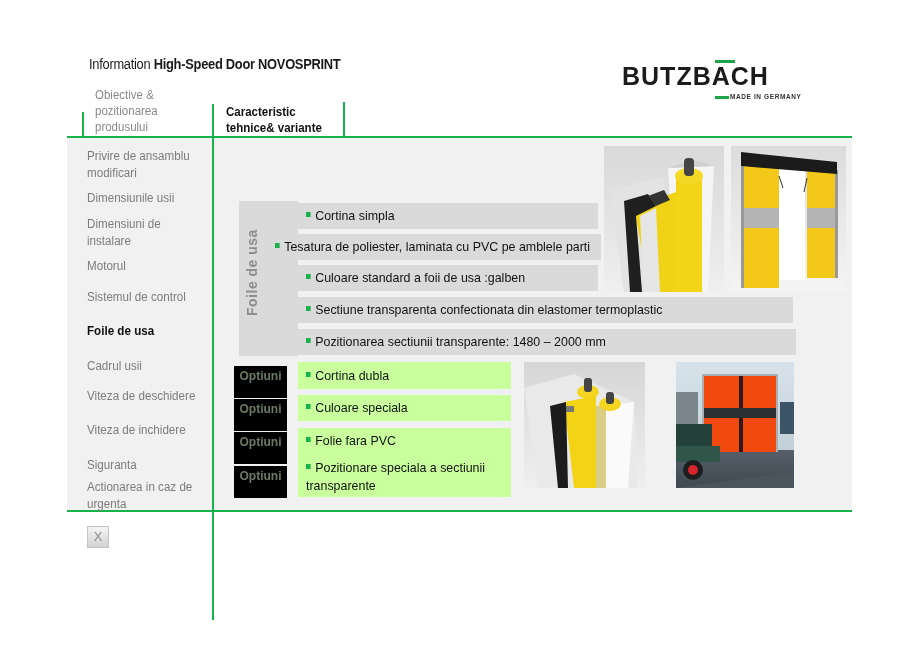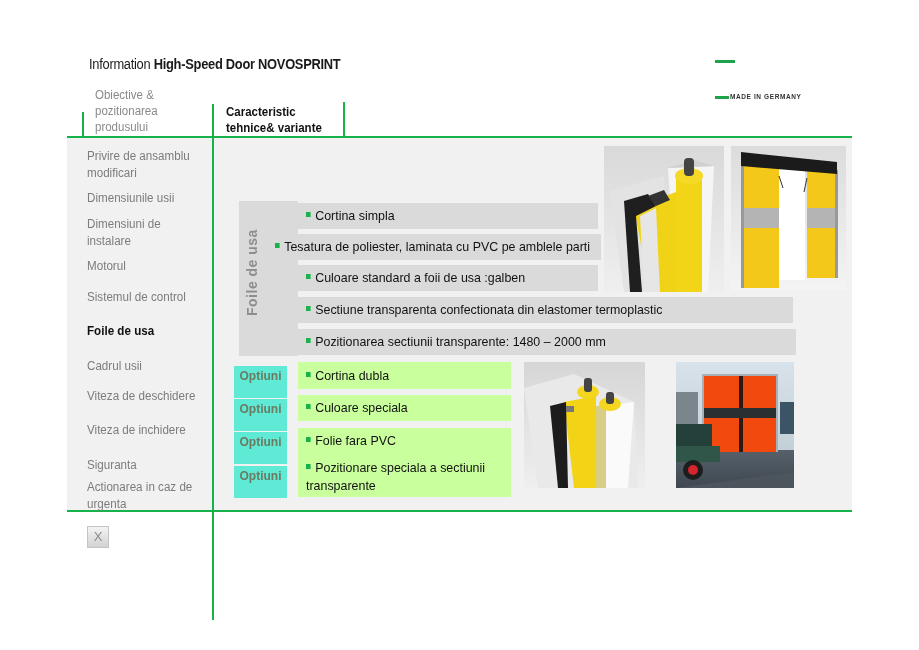--- a/index.html
+++ b/index.html
@@ -31,36 +31,37 @@
   .side-item { position:absolute; left:87px; font-size:12.5px; line-height:17px; color:#7c7c7c; transform:scaleX(0.93); transform-origin:left top; white-space:nowrap; }
   .side-item.active { color:#111; font-weight:bold; }
 
   
   .gbox { position:absolute; background:#dadada; }
   .lbl { position:absolute; font-size:13.5px; color:#111; white-space:nowrap; transform:scaleX(0.92); transform-origin:left top; }
   .bullet { display:inline-block; width:5px; height:5px; background:#17b24a; margin-right:5px; vertical-align:middle; position:relative; top:-2px; }
   .vert-label { position:absolute; left:244px; top:316px; transform:rotate(-90deg); transform-origin:left top; font-size:14px; font-weight:bold; color:#8d8d8d; letter-spacing:0.5px; white-space:nowrap; }
 
   .greenbox { position:absolute; background:#c9ff9c; }
-  .opt { position:absolute; background:#5eead4; width:53px; height:32px; font-size:12px; font-weight:bold; color:#6c7a63; text-align:center; line-height:21px; }
+  .opt { position:absolute; background:#000000; width:53px; height:32px; font-size:12px; font-weight:bold; color:#6c7a63; text-align:center; line-height:21px; }
 
   
   .img { position:absolute; overflow:hidden; }
 
   .close-btn { left:87px; top:526px; width:22px; height:22px; background:linear-gradient(#f4f4f4,#d2d2d2); border:1px solid #c4c4c4; box-sizing:border-box; font-size:13px; color:#8b8b8b; text-align:center; line-height:20px; cursor:pointer; }
 </style>
 </head>
 <body>
 
 <div class="abs title">
   <span>Information </span><b>High-Speed Door NOVOSPRINT</b>
 </div>
 
 <div class="abs logo">
   <div class="logo-bar" style="left:93px;top:0px;width:20px;"></div>
+  <div class="logo-text">BUTZBACH</div>
   <div class="logo-bar" style="left:93px;top:36px;width:14px;"></div>
   <div class="logo-sub">MADE IN GERMANY</div>
 </div>
 
 <div class="abs tab-inactive">
   <div>Obiective &amp;</div>
   <div>pozitionarea</div>
   <div>produsului</div>
 </div>
 <div class="abs tab-active">

